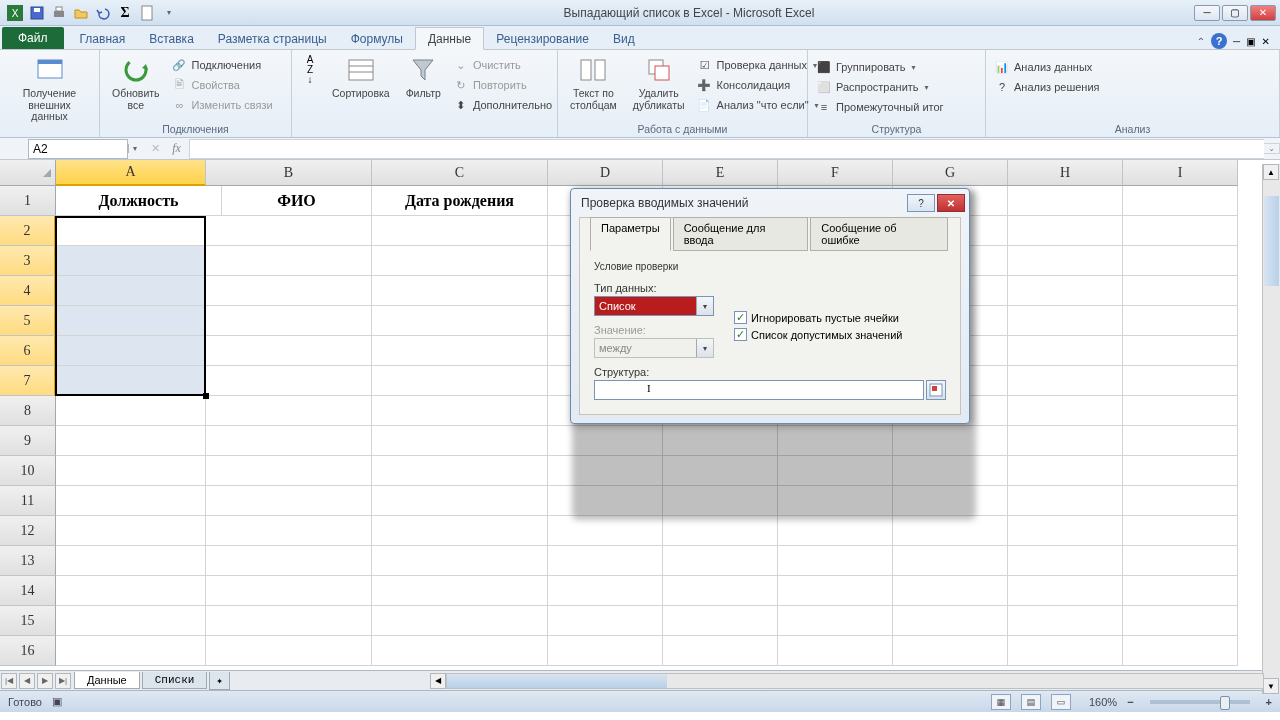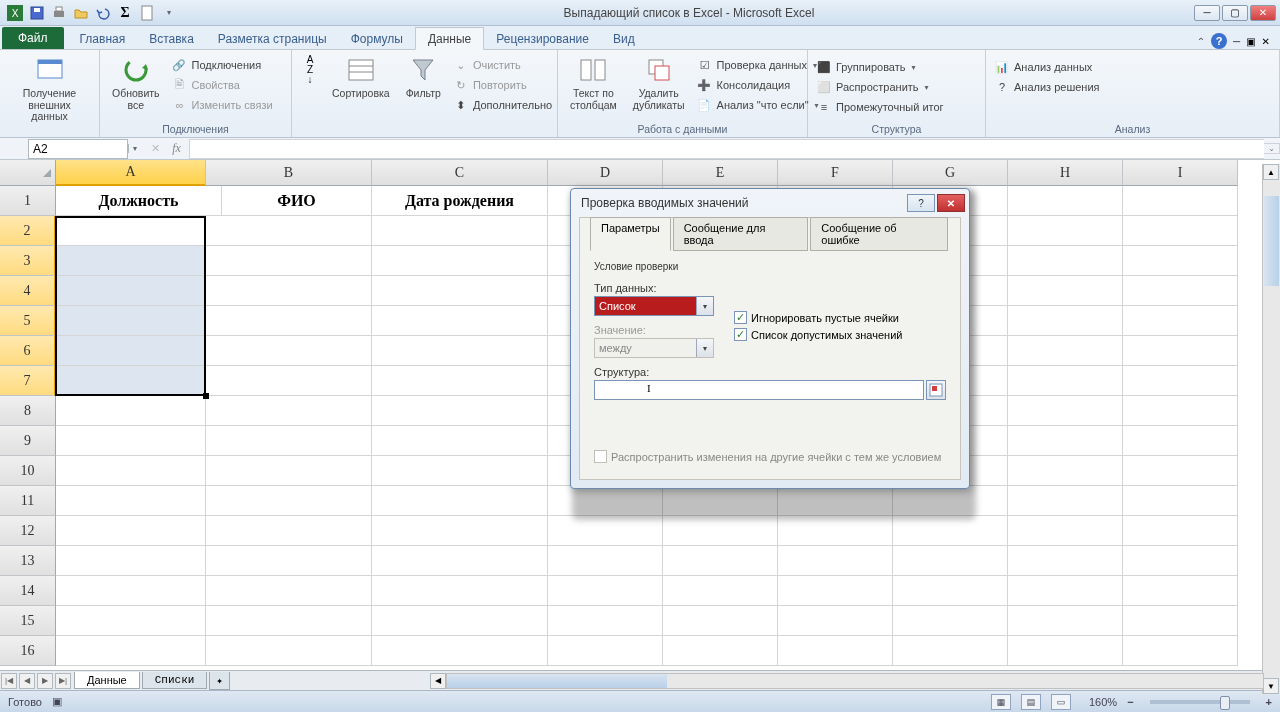--- a/index.html
+++ b/index.html
@@ -632,24 +632,20 @@
         <div class="dlg-input" style="position:relative">
             <span style="position:absolute;left:52px;top:1px;color:#000;font-family:serif;">I</span>
           </div>
         <div class="dlg-ref-btn">
           <svg width="14" height="14">
               <rect x="1" y="1" width="12" height="12" fill="#fff" stroke="#7a94b8"></rect>
               <rect x="3" y="3" width="5" height="5" fill="#d04040"></rect>
             </svg>
         </div>
       </div>
-      <div class="dlg-check-row" style="margin-top:50px; color:#888;">
-        <span class="dlg-checkbox" style="border-color:#c0c0b8"></span>
-        <span>Распространить изменения на другие ячейки с тем же условием</span>
-      </div>
     </div>
   </div>
 </div>
 
 <div class="vscroll">
   <div class="scroll-btn">▲</div>
   <div class="vscroll-thumb"></div>
   <div style="flex:1"></div>
   <div class="scroll-btn">▼</div>
 </div>

